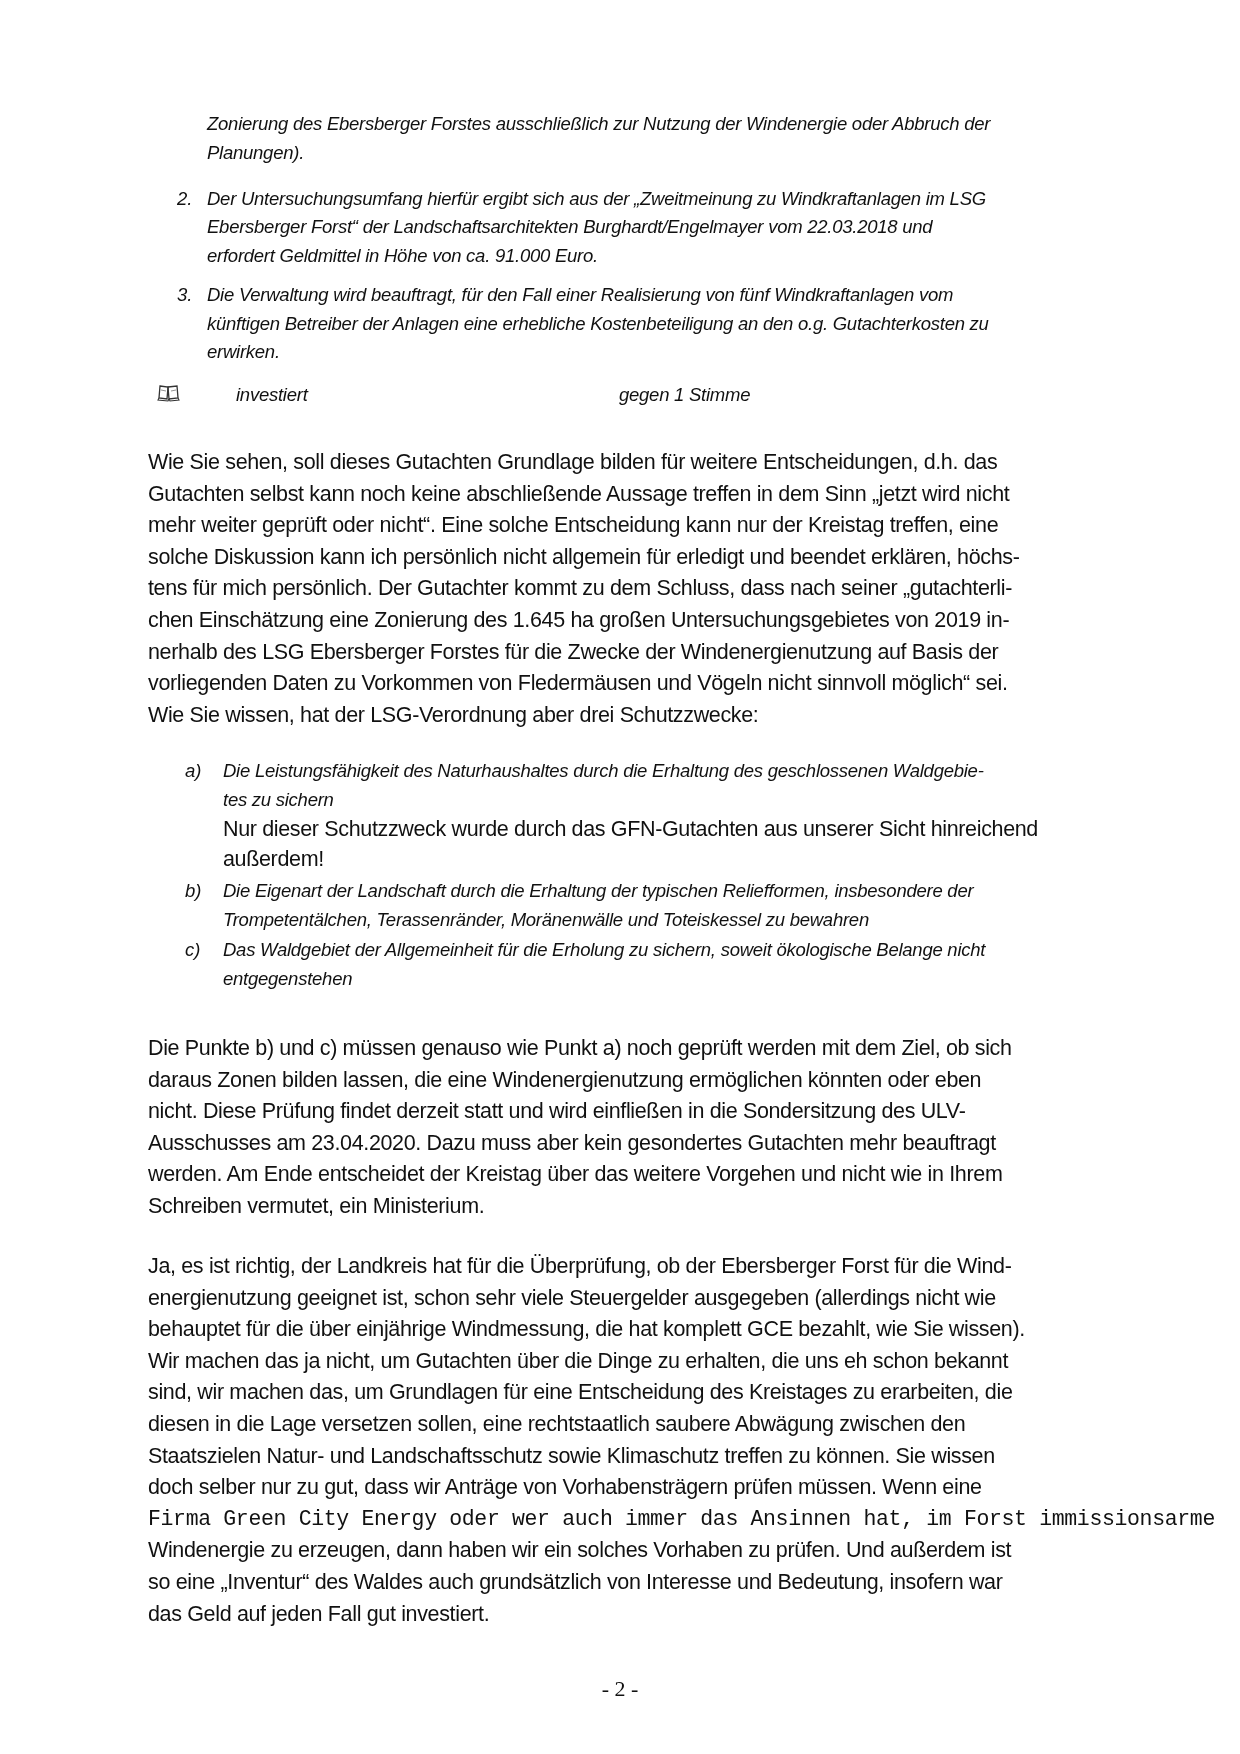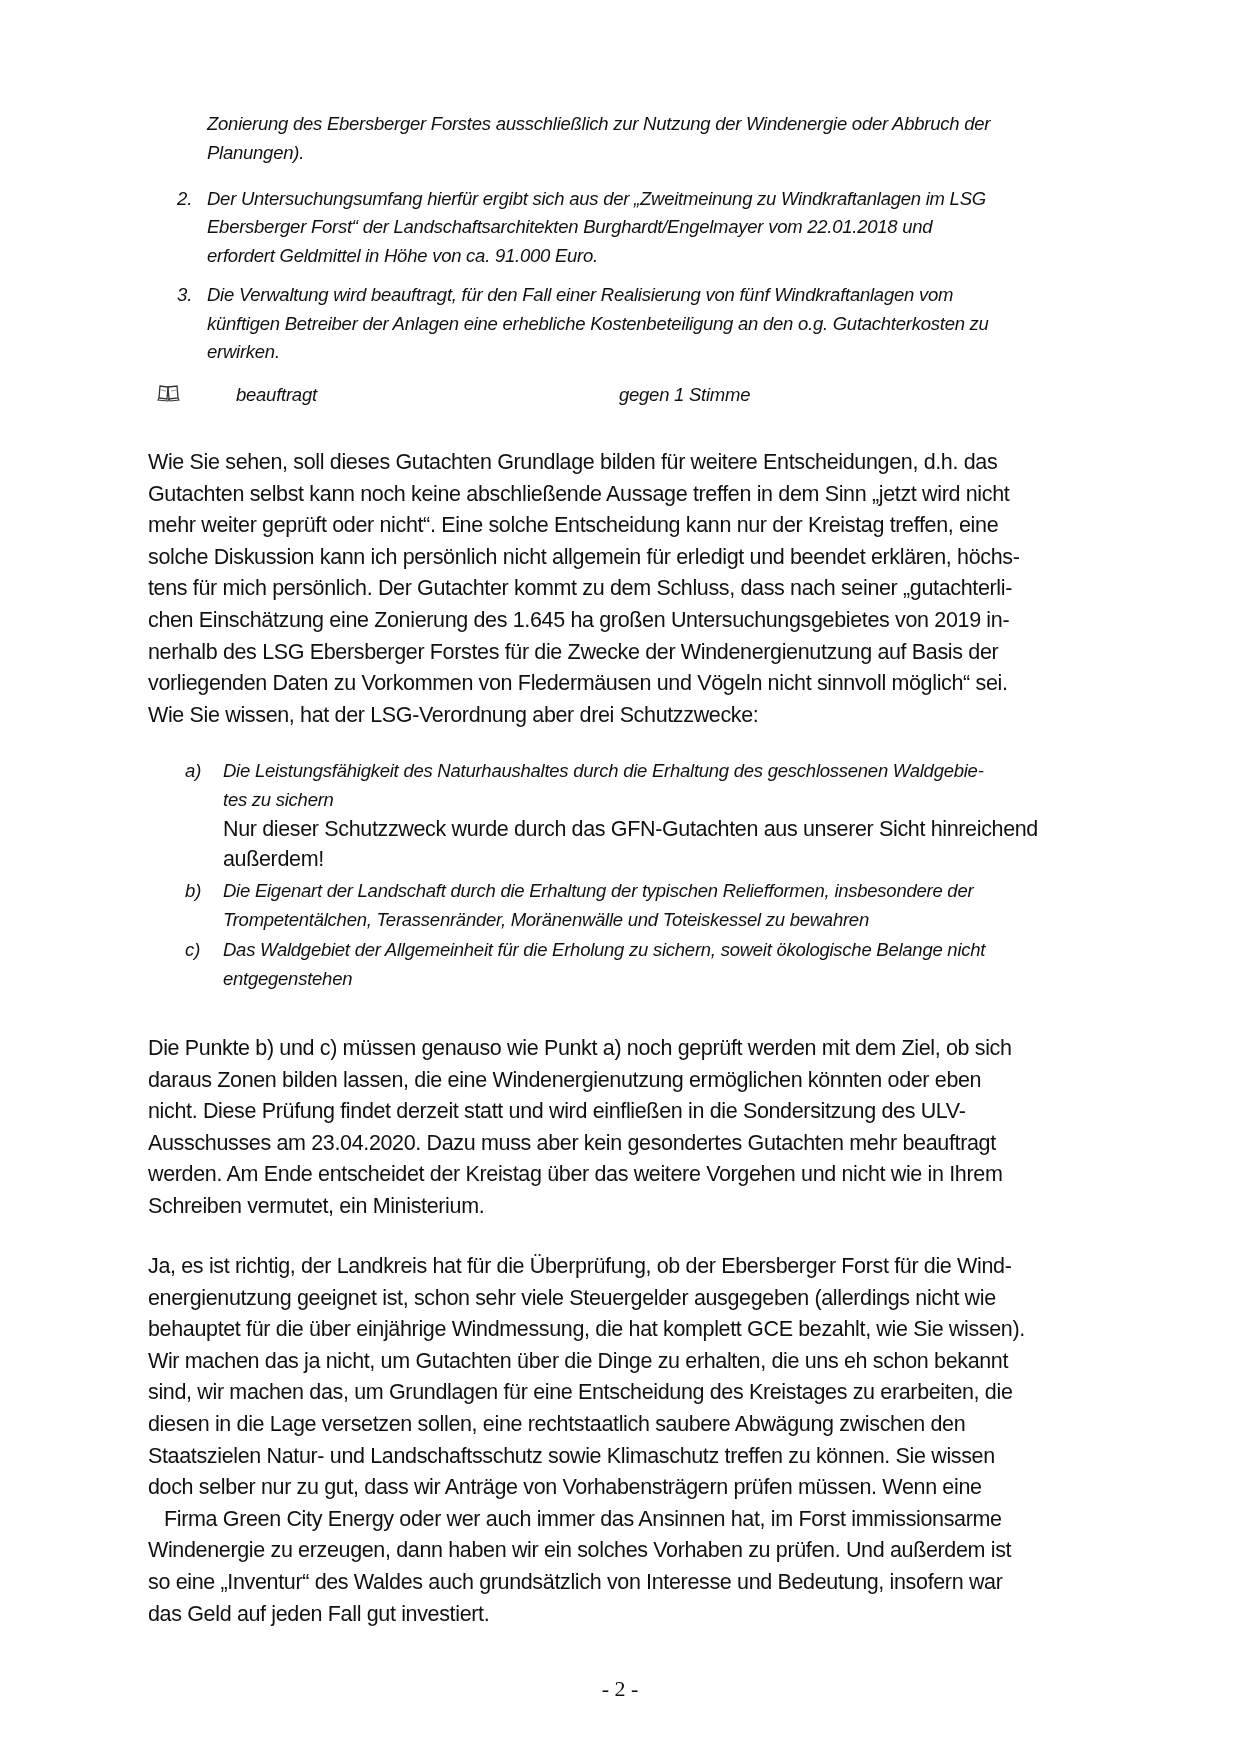--- a/index.html
+++ b/index.html
@@ -15,38 +15,38 @@
 <body>
 
 <div class="page">
 
   <div>
     <div class="line it" style="left:207px; top:110px;">Zonierung des Ebersberger Forstes ausschließlich zur Nutzung der Windenergie oder Abbruch der</div>
     <div class="line it" style="left:207px; top:139px;">Planungen).</div>
 
     <div class="num" style="left:177px; top:185px;">2.</div>
     <div class="line it" style="left:207px; top:185px;">Der Untersuchungsumfang hierfür ergibt sich aus der „Zweitmeinung zu Windkraftanlagen im LSG</div>
-    <div class="line it" style="left:207px; top:213px;">Ebersberger Forst“ der Landschaftsarchitekten Burghardt/Engelmayer vom 22.01.2018 und</div>
+    <div class="line it" style="left:207px; top:213px;">Ebersberger Forst“ der Landschaftsarchitekten Burghardt/Engelmayer vom 22.03.2018 und</div>
     <div class="line it" style="left:207px; top:242px;">erfordert Geldmittel in Höhe von ca. 91.000 Euro.</div>
 
     <div class="num" style="left:177px; top:281px;">3.</div>
     <div class="line it" style="left:207px; top:281px;">Die Verwaltung wird beauftragt, für den Fall einer Realisierung von fünf Windkraftanlagen vom</div>
     <div class="line it" style="left:207px; top:310px;">künftigen Betreiber der Anlagen eine erhebliche Kostenbeteiligung an den o.g. Gutachterkosten zu</div>
     <div class="line it" style="left:207px; top:338px;">erwirken.</div>
 
     <span class="icon-book">
       <svg width="24" height="18" viewBox="0 0 24 18">
         <path d="M3 2 L11 3 L10 15 L2 14 Z" fill="none" stroke="#333" stroke-width="1.3"></path>
         <path d="M11 3 L20 2 L21 14 L12 15 Z" fill="none" stroke="#333" stroke-width="1.3"></path>
         <path d="M2 14 L1 16 L11 17 L12 15 M12 15 L13 17 L22 16 L21 14" fill="none" stroke="#333" stroke-width="1.1"></path>
         <line x1="4" y1="6" x2="9" y2="7" stroke="#777" stroke-width="0.8"></line>
         <line x1="14" y1="7" x2="19" y2="6" stroke="#777" stroke-width="0.8"></line>
       </svg>
     </span>
-    <div class="line it" style="left:236px; top:381px;">beauftragt</div>
+    <div class="line it" style="left:236px; top:381px;">investiert</div>
     <div class="line it" style="left:619px; top:381px;">gegen 1 Stimme</div>
   </div>
 
   <div id="p1">
       <div class="line" style="left: 148px; top: 448px;">Wie Sie sehen, soll dieses Gutachten Grundlage bilden für weitere Entscheidungen, d.h. das</div>
       <div class="line" style="left: 148px; top: 479.6px;">Gutachten selbst kann noch keine abschließende Aussage treffen in dem Sinn „jetzt wird nicht</div>
       <div class="line" style="left: 148px; top: 511.2px;">mehr weiter geprüft oder nicht“. Eine solche Entscheidung kann nur der Kreistag treffen, eine</div>
       <div class="line" style="left: 148px; top: 542.8px;">solche Diskussion kann ich persönlich nicht allgemein für erledigt und beendet erklären, höchs-</div>
       <div class="line" style="left: 148px; top: 574.4px;">tens für mich persönlich. Der Gutachter kommt zu dem Schluss, dass nach seiner „gutachterli-</div>
       <div class="line" style="left: 148px; top: 606px;">chen Einschätzung eine Zonierung des 1.645 ha großen Untersuchungsgebietes von 2019 in-</div>
@@ -82,20 +82,20 @@
 
   <div id="p3">
       <div class="line" style="left: 148px; top: 1252px;">Ja, es ist richtig, der Landkreis hat für die Überprüfung, ob der Ebersberger Forst für die Wind-</div>
       <div class="line" style="left: 148px; top: 1283.6px;">energienutzung geeignet ist, schon sehr viele Steuergelder ausgegeben (allerdings nicht wie</div>
       <div class="line" style="left: 148px; top: 1315.2px;">behauptet für die über einjährige Windmessung, die hat komplett GCE bezahlt, wie Sie wissen).</div>
       <div class="line" style="left: 148px; top: 1346.8px;">Wir machen das ja nicht, um Gutachten über die Dinge zu erhalten, die uns eh schon bekannt</div>
       <div class="line" style="left: 148px; top: 1378.4px;">sind, wir machen das, um Grundlagen für eine Entscheidung des Kreistages zu erarbeiten, die</div>
       <div class="line" style="left: 148px; top: 1410px;">diesen in die Lage versetzen sollen, eine rechtstaatlich saubere Abwägung zwischen den</div>
       <div class="line" style="left: 148px; top: 1441.6px;">Staatszielen Natur- und Landschaftsschutz sowie Klimaschutz treffen zu können. Sie wissen</div>
       <div class="line" style="left: 148px; top: 1473.2px;">doch selber nur zu gut, dass wir Anträge von Vorhabensträgern prüfen müssen. Wenn eine</div>
-      <div class="line" style="left: 164px; top: 1504.8px;">Firma Green City Energy oder wer auch immer das Ansinnen hat, im Forst immissionsarme</div>
+      <div class="line" style="left: 148px; top: 1504.8px; font-family: Liberation Mono, monospace;">Firma Green City Energy oder wer auch immer das Ansinnen hat, im Forst immissionsarme</div>
       <div class="line" style="left: 148px; top: 1536.4px;">Windenergie zu erzeugen, dann haben wir ein solches Vorhaben zu prüfen. Und außerdem ist</div>
       <div class="line" style="left: 148px; top: 1568px;">so eine „Inventur“ des Waldes auch grundsätzlich von Interesse und Bedeutung, insofern war</div>
       <div class="line" style="left: 148px; top: 1599.6px;">das Geld auf jeden Fall gut investiert.</div>
     </div>
 
   <div class="footer">- 2 -</div>
 </div>
 
 </body></html>

